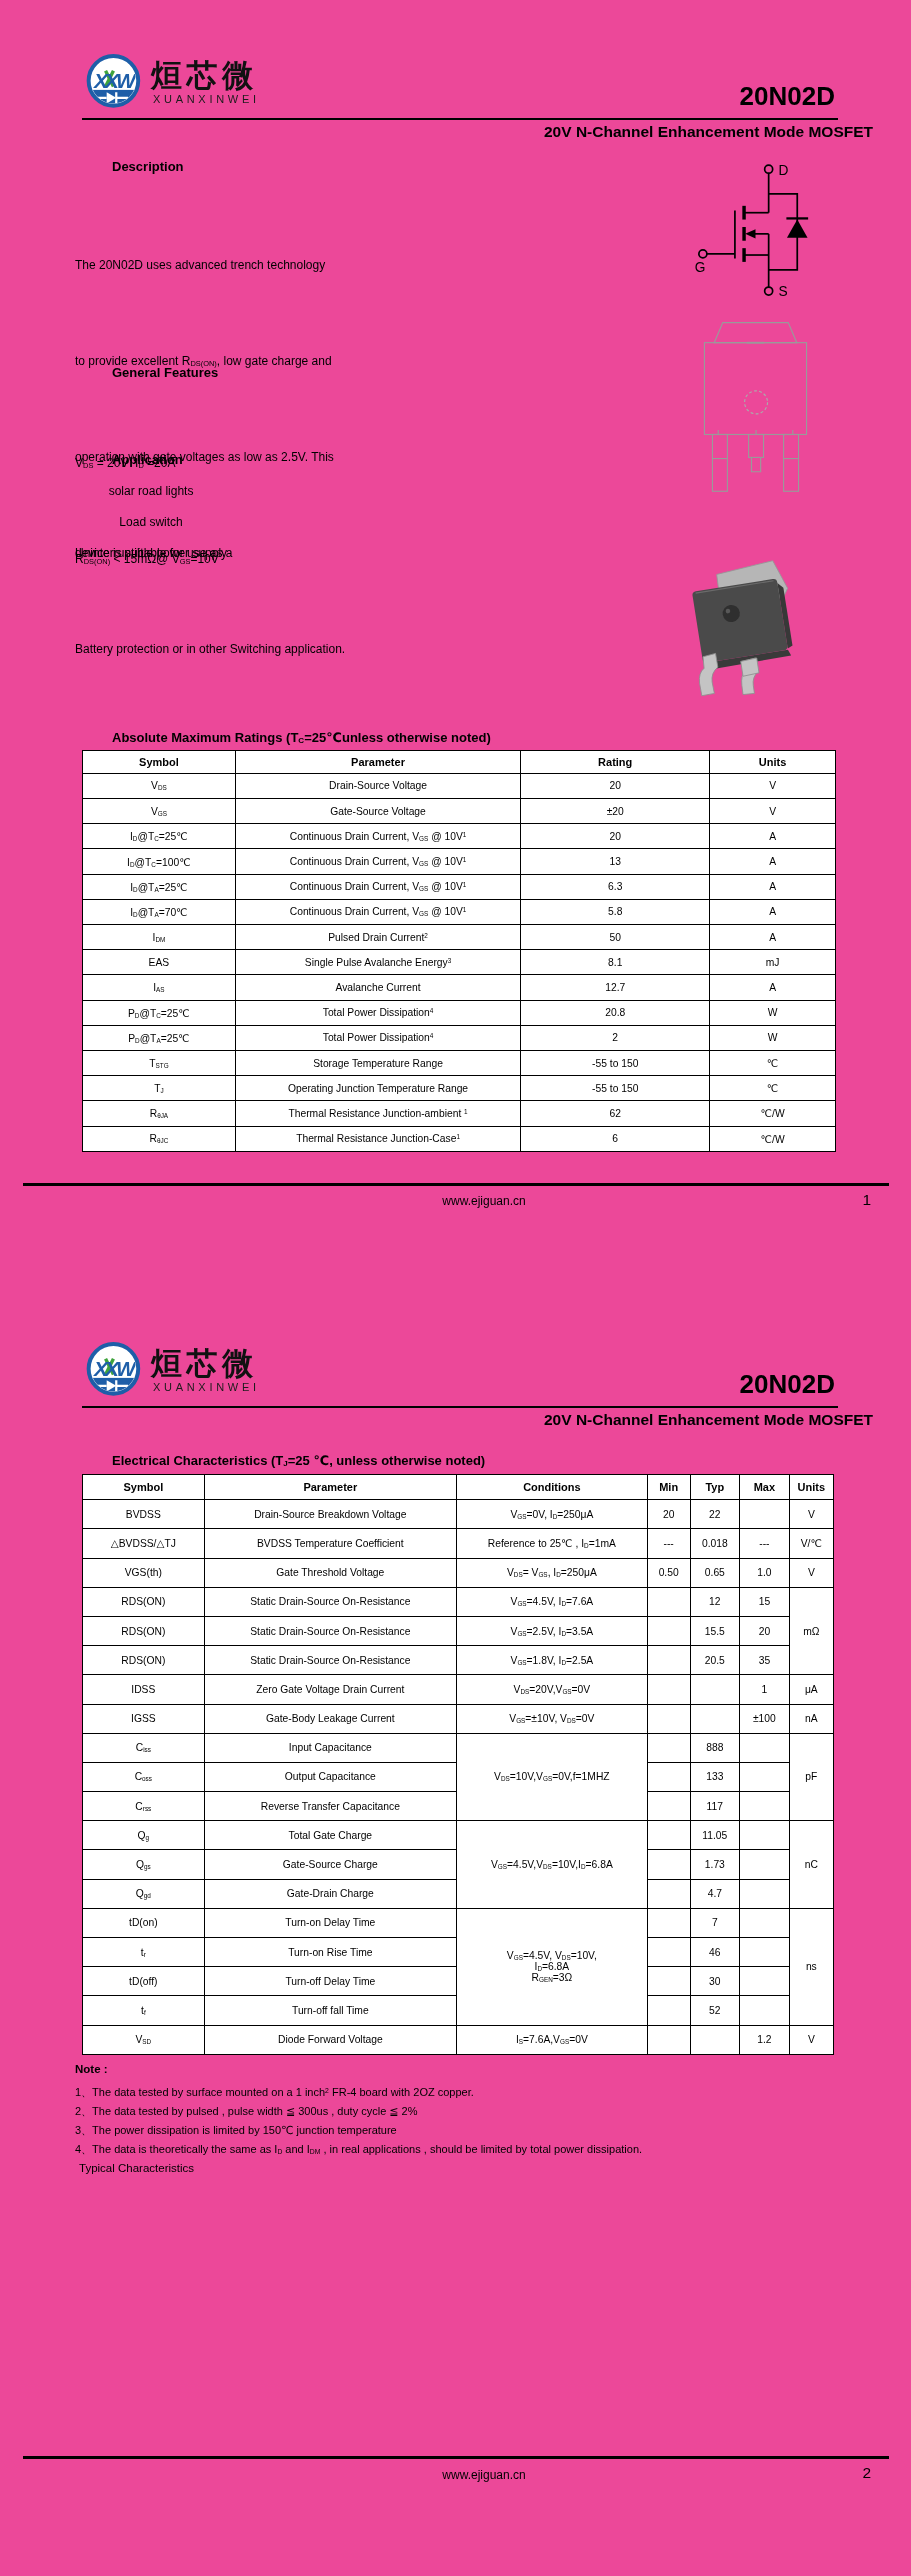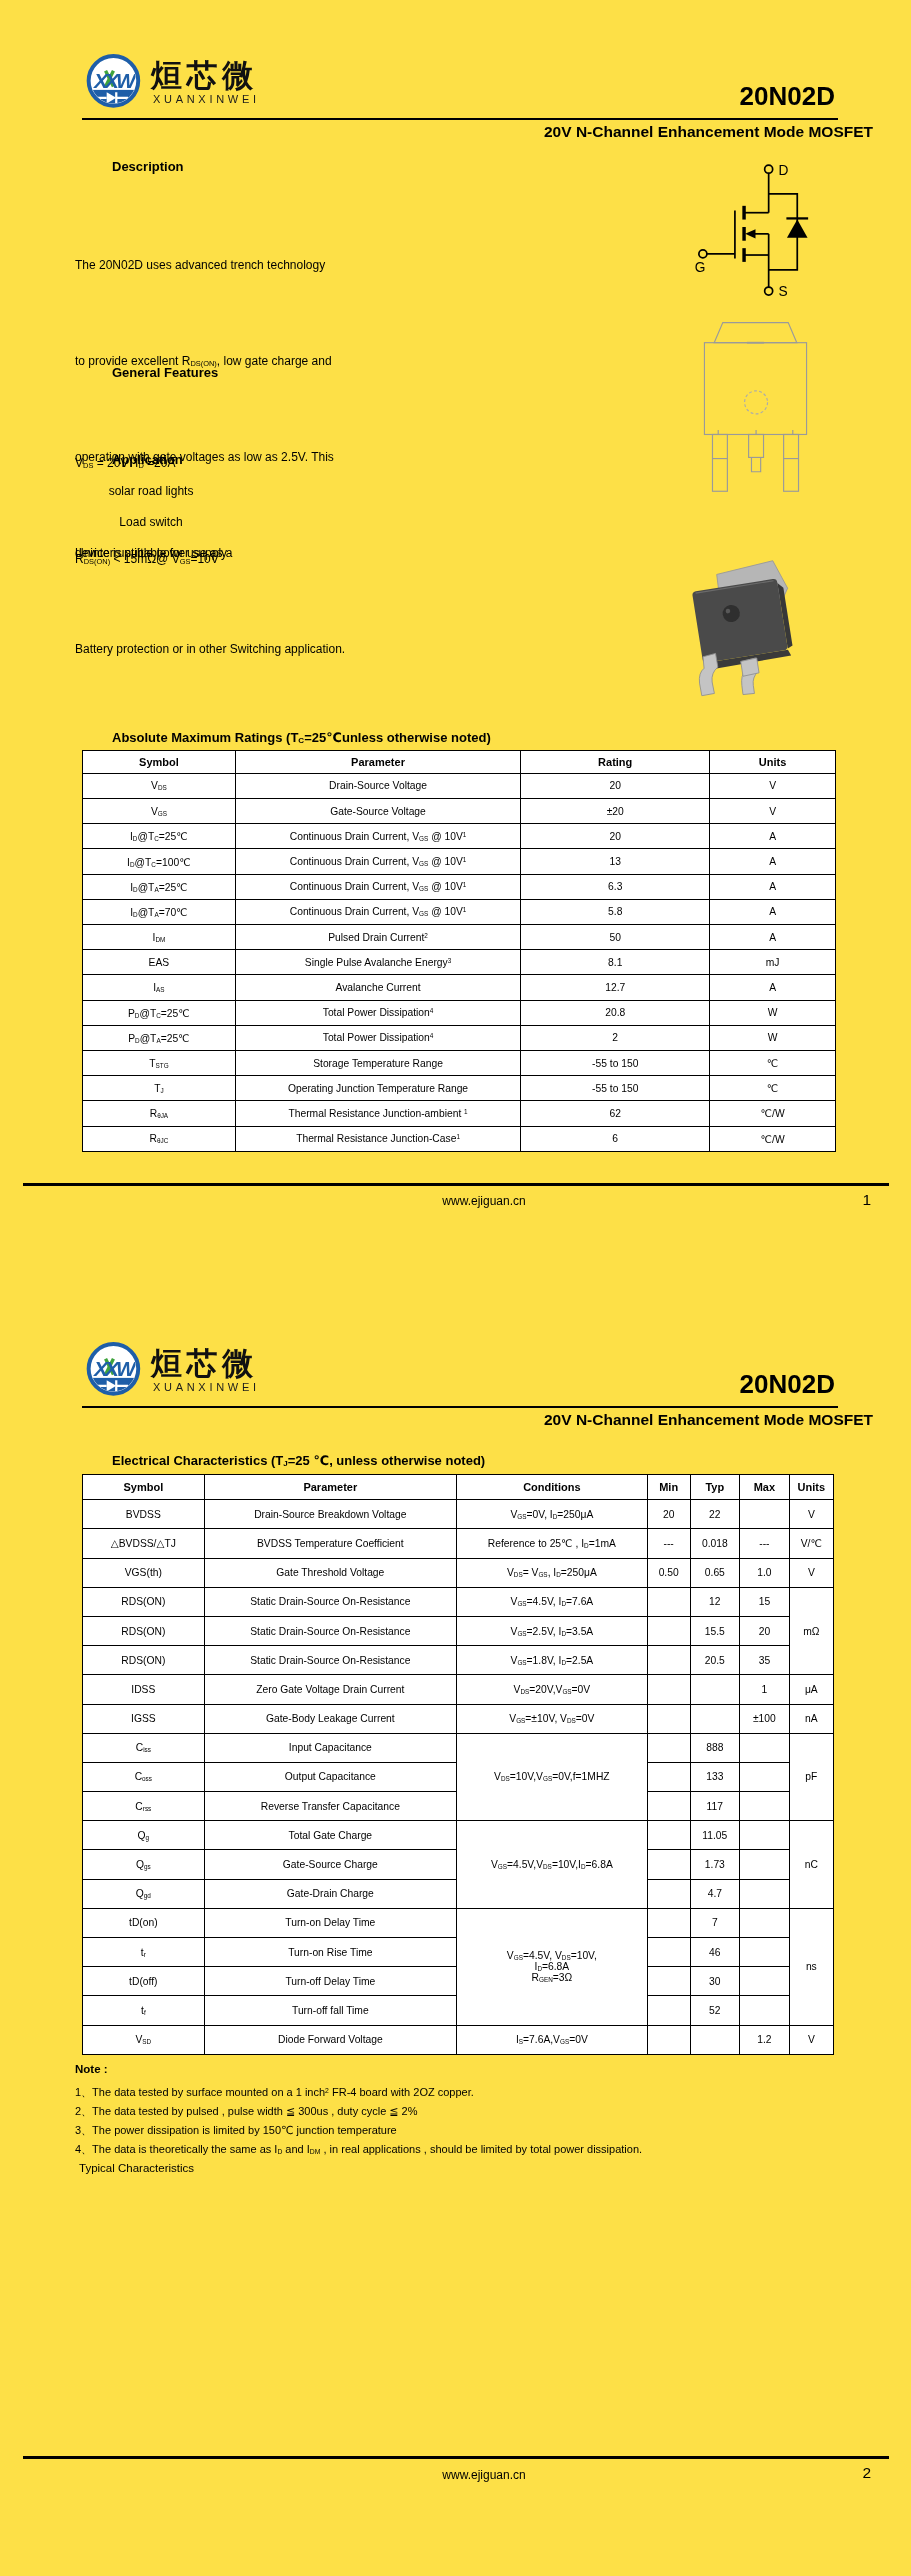--- a/index.html
+++ b/index.html
@@ -1,17 +1,17 @@
 <!DOCTYPE html>
 <html style="font-size:9.2px"><head>
 <meta charset="utf-8">
 <style>
   html,body{margin:0;padding:0;background:#fff;}
   body{width:911px;height:2576px;position:relative;font-family:"Liberation Sans","DejaVu Sans",sans-serif;color:#000;}
-  .page{position:absolute;left:0;width:911px;height:1288px;background:#fde047;overflow:hidden;}
+  .page{position:absolute;left:0;width:911px;height:1288px;background:#ec4899;overflow:hidden;}
   #page1{top:0;} #page2{top:1288px;}
   .abs{position:absolute;}
   sub{font-size:62%;line-height:0;vertical-align:-0.18em;}
   sup{font-size:62%;line-height:0;vertical-align:0.5em;}
   .name-cn{font-size:31px;font-weight:bold;letter-spacing:4.6px;color:#111;text-align:center;}
   .name-en{font-size:11px;letter-spacing:3.7px;color:#1c1c1c;}
   .part-number{font-size:26px;font-weight:bold;}
   .header-rule{height:2.3px;background:#000;}
   .subtitle{font-size:15.5px;font-weight:bold;}
   .sec-title{font-size:13px;font-weight:bold;padding-left:37px;}

